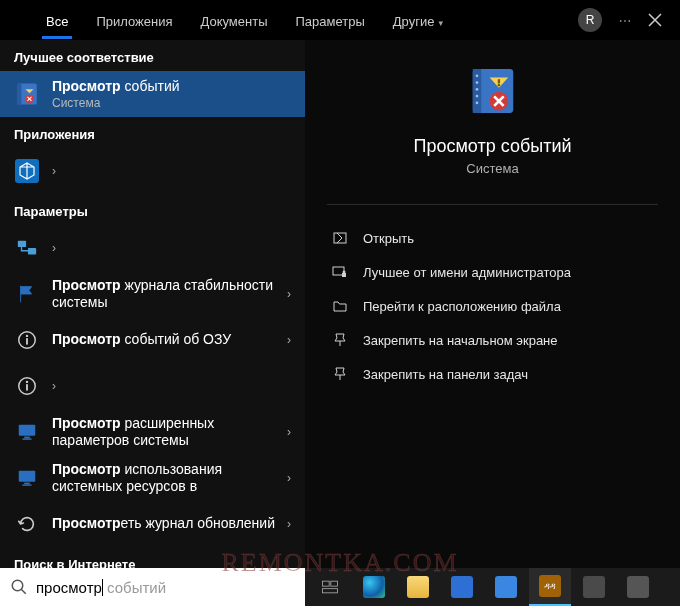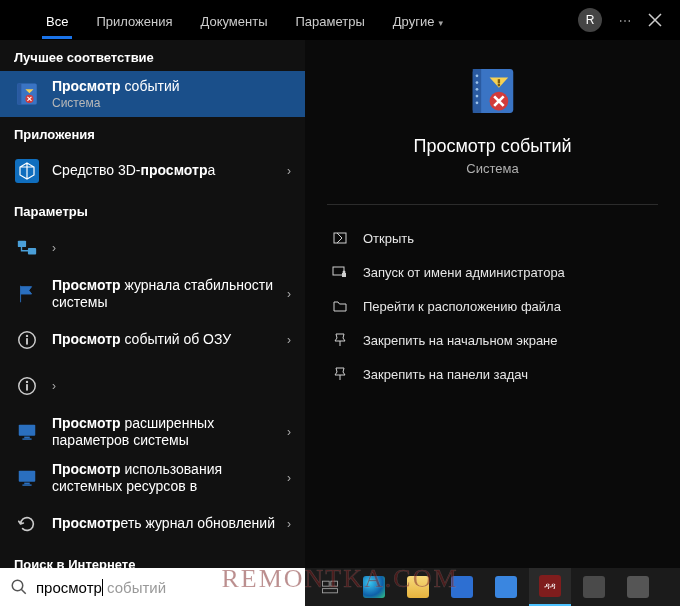--- a/index.html
+++ b/index.html
@@ -161,21 +161,21 @@
   .tb-item.active {
     border-bottom: 2px solid #4cc2ff;
     background: #2a2a2a;
   }
   .tb-ico {
     width: 22px; height: 22px;
     border-radius: 3px;
   }
   .watermark {
     position: absolute;
-    left: 50%; top: 564px; transform: translateX(-50%);
+    left: 50%; top: 548px; transform: translateX(-50%);
     font-family: Georgia, serif;
     font-size: 26px;
     letter-spacing: 2px;
     color: rgba(120,30,30,0.5);
     -webkit-text-stroke: 0.5px rgba(255,255,255,0.15);
     pointer-events: none;
     white-space: nowrap;
   }
   svg { display: block; }
 </style>
@@ -221,23 +221,20 @@
     </div>
 
     <div class="section-label">Приложения</div>
     <div class="result-item">
       <div class="ico">
         <svg width="24" height="24" viewBox="0 0 24 24">
             <rect width="24" height="24" rx="3" fill="#106ebe"></rect>
             <path d="M12 4 L19 8 L19 16 L12 20 L5 16 L5 8 Z M12 4 L12 20 M5 8 L19 8" stroke="#fff" stroke-width="1.2" fill="none"></path>
           </svg>
       </div>
-      <div class="result-text">
-          <div class="result-title"><span>Средство 3D-</span><b>просмотр</b><span>а</span></div>
-        </div>
       <div class="chev-right">›</div>
     </div>
 
     <div class="section-label">Параметры</div>
 
     <div class="result-item">
       <div class="ico">
           <svg width="22" height="22" viewBox="0 0 24 24">
             <rect x="2" y="4" width="9" height="7" rx="1" fill="#4a9fd8"></rect>
             <rect x="13" y="12" width="9" height="7" rx="1" fill="#4a9fd8"></rect>
@@ -360,21 +357,21 @@
         <span>Открыть</span>
       </div>
       <div class="action">
         <div class="action-ico">
             <svg width="16" height="16" viewBox="0 0 16 16">
               <rect x="1" y="3" width="11" height="8" stroke="#d0d0d0" fill="none"></rect>
               <path d="M10 9 l4 0 l0 4 l-4 0 z" fill="#d0d0d0"></path>
               <circle cx="12" cy="8" r="1.5" fill="#d0d0d0"></circle>
             </svg>
           </div>
-        <span>Запуск от имени администратора</span>
+        <span>Лучшее от имени администратора</span>
       </div>
       <div class="action">
         <div class="action-ico">
             <svg width="16" height="16" viewBox="0 0 16 16">
               <path d="M2 4 h4 l1.5 2 h6.5 v7 h-12 z" stroke="#d0d0d0" fill="none"></path>
             </svg>
           </div>
         <span>Перейти к расположению файла</span>
       </div>
       <div class="action">
@@ -419,21 +416,21 @@
     <div class="tb-item">
         <div class="tb-ico" style="background:linear-gradient(#f7d97a,#e7b33d)"></div>
       </div>
     <div class="tb-item">
         <div class="tb-ico" style="background:#2d6fd2"></div>
       </div>
     <div class="tb-item">
         <div class="tb-ico" style="background:#3a86e0"></div>
       </div>
     <div class="tb-item active">
-        <div class="tb-ico" style="background:#7f1d1d;color:#fff;font-size:9px;display:flex;align-items:center;justify-content:center">ዳዳ</div>
+        <div class="tb-ico" style="background:#a16207;color:#fff;font-size:9px;display:flex;align-items:center;justify-content:center">ዳዳ</div>
       </div>
     <div class="tb-item">
         <div class="tb-ico" style="background:#4a4a4a"></div>
       </div>
     <div class="tb-item">
         <div class="tb-ico" style="background:#555"></div>
       </div>
   </div>
 </div>
 

